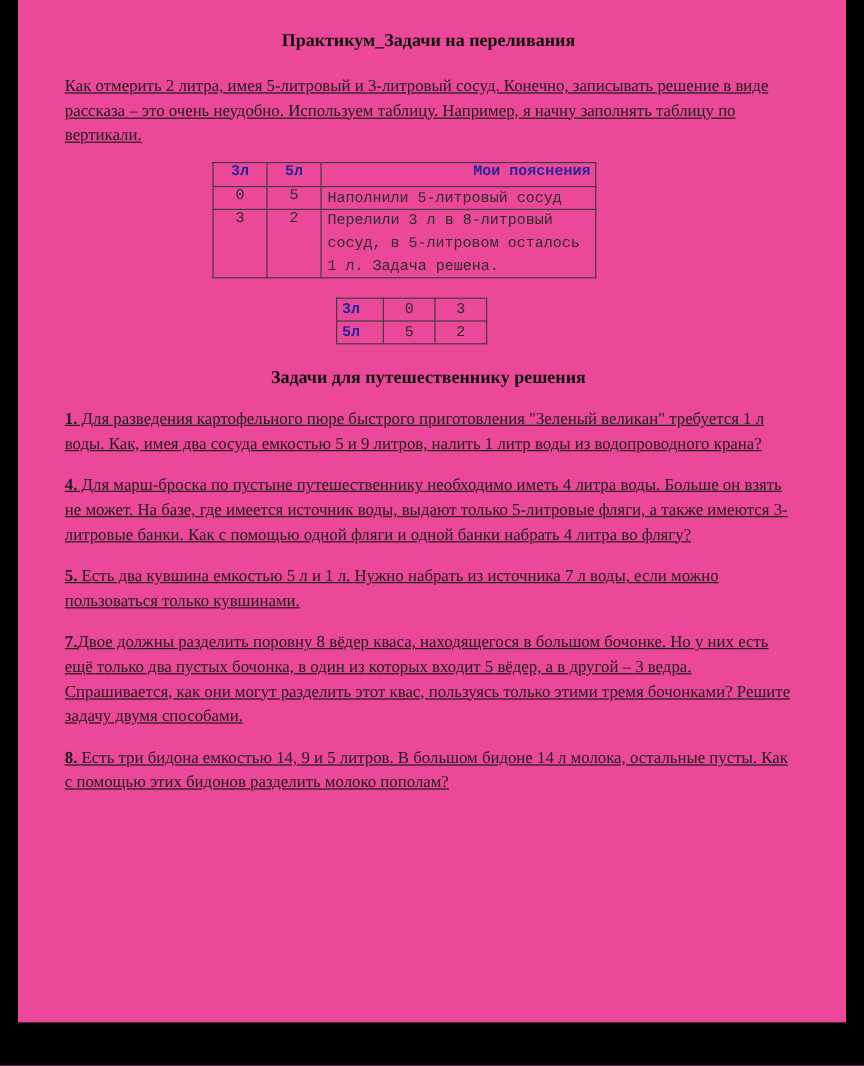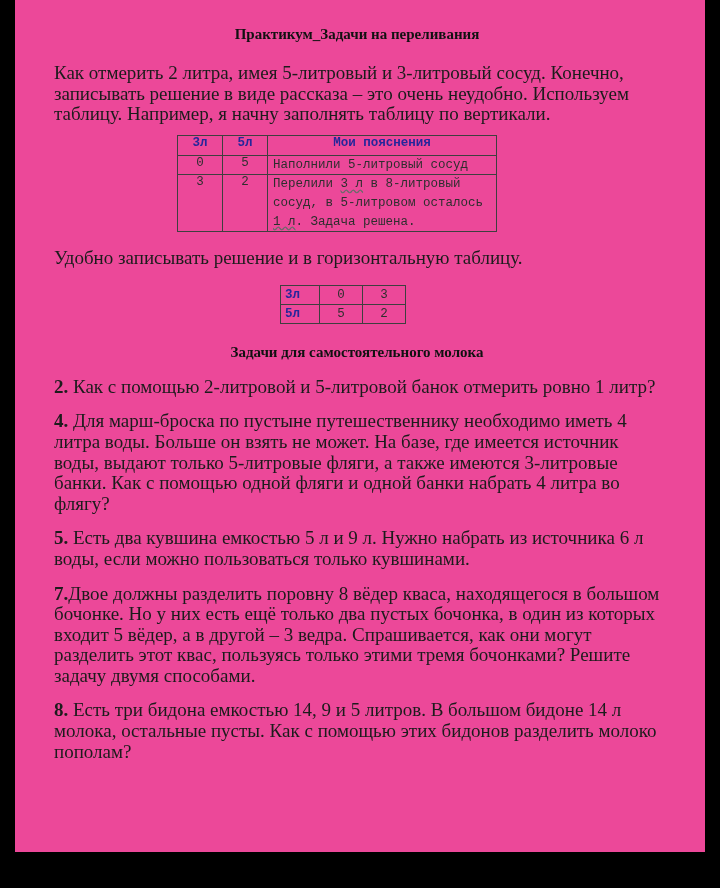--- a/index.html
+++ b/index.html
@@ -20,49 +20,49 @@
   h1, h2 {
     font-size: 15px;
     font-weight: bold;
     text-align: center;
     margin: 0;
     color: #111;
   }
   h1 { margin-bottom: 20px; }
   h2 { margin: 20px 0 16px; }
   .body-text {
-    font-size: 19px;
+    font-size: 14px;
     line-height: 20.6px;
     margin: 0;
+    text-decoration: underline;
   }
   .intro { margin-bottom: 10px; }
   .note-line { margin: 16px 0 0; }
   
   table { border-collapse: collapse; }
   .vtable {
     margin: 10px 0 0 123px;
     font-family: "Liberation Mono", monospace;
     font-size: 12.5px;
     color: #2e2e2e;
   }
   .vtable th, .vtable td {
     border: 1.6px solid #3f3f3f;
     padding: 0 4px;
     vertical-align: top;
   }
   .vtable th {
     color: #26269B;
     font-weight: bold;
-    text-align: center;
+    text-align: right;
     height: 19px;
   }
   .vtable .num { width: 36px; text-align: center; }
   .vtable .note { width: 218px; line-height: 18.6px; padding: 0 5px; margin-top: 13px; }
   .squiggle {
-    text-decoration: underline;
     text-decoration-style: wavy;
     text-decoration-color: #6a6a6a;
   }
   
   .htable {
     margin: 16px 0 0 226px;
     font-family: "Liberation Mono", monospace;
     font-size: 12.5px;
     color: #2e2e2e;
   }
@@ -103,45 +103,44 @@
         <td class="note">Наполнили 5-литровый сосуд</td>
       </tr>
       <tr>
         <td class="num">3</td>
         <td class="num">2</td>
         <td class="note"><span>Перелили </span><span class="squiggle">3 л</span><span> в 8-литровый сосуд, в 5-литровом осталось </span><span class="squiggle">1 л</span><span>. Задача решена.</span></td>
       </tr>
     </tbody>
   </table>
 
-  <p class="body-text note-line">Удобно записывать решение и в горизонтальную таблицу.</p>
 
   <table class="htable">
     <tbody>
       <tr>
         <th>3л</th>
         <td>0</td>
         <td>3</td>
       </tr>
       <tr>
         <th>5л</th>
         <td>5</td>
         <td>2</td>
       </tr>
     </tbody>
   </table>
 
-  <h2>Задачи для самостоятельного молока</h2>
+  <h2>Задачи для путешественнику решения</h2>
 
+  <p class="body-text problem"><b>1.</b><span> Для разведения картофельного пюре быстрого приготовления "Зеленый великан" требуется 1 л воды. Как, имея два сосуда емкостью 5 и 9 литров, налить 1 литр воды из водопроводного крана?</span></p>
 
-  <p class="body-text problem"><b>2.</b><span> Как с помощью 2-литровой и 5-литровой банок отмерить ровно 1 литр?</span></p>
 
 
   <p class="body-text problem"><b>4.</b><span> Для марш-броска по пустыне путешественнику необходимо иметь 4 литра воды. Больше он взять не может. На базе, где имеется источник воды, выдают только 5-литровые фляги, а также имеются 3-литровые банки. Как с помощью одной фляги и одной банки набрать 4 литра во флягу?</span></p>
 
-  <p class="body-text problem"><b>5.</b><span> Есть два кувшина емкостью 5 л и 9 л. Нужно набрать из источника 6 л воды, если можно пользоваться только кувшинами.</span></p>
+  <p class="body-text problem"><b>5.</b><span> Есть два кувшина емкостью 5 л и 1 л. Нужно набрать из источника 7 л воды, если можно пользоваться только кувшинами.</span></p>
 
 
   <p class="body-text problem"><b>7.</b><span>Двое должны разделить поровну 8 вёдер кваса, находящегося в большом бочонке. Но у них есть ещё только два пустых бочонка, в один из которых входит 5 вёдер, а в другой – 3 ведра. Спрашивается, как они могут разделить этот квас, пользуясь только этими тремя бочонками? Решите задачу двумя способами.</span></p>
 
   <p class="body-text problem"><b>8.</b><span> Есть три бидона емкостью 14, 9 и 5 литров. В большом бидоне 14 л молока, остальные пусты. Как с помощью этих бидонов разделить молоко пополам?</span></p>
 
 </div>
 
 </body></html>

